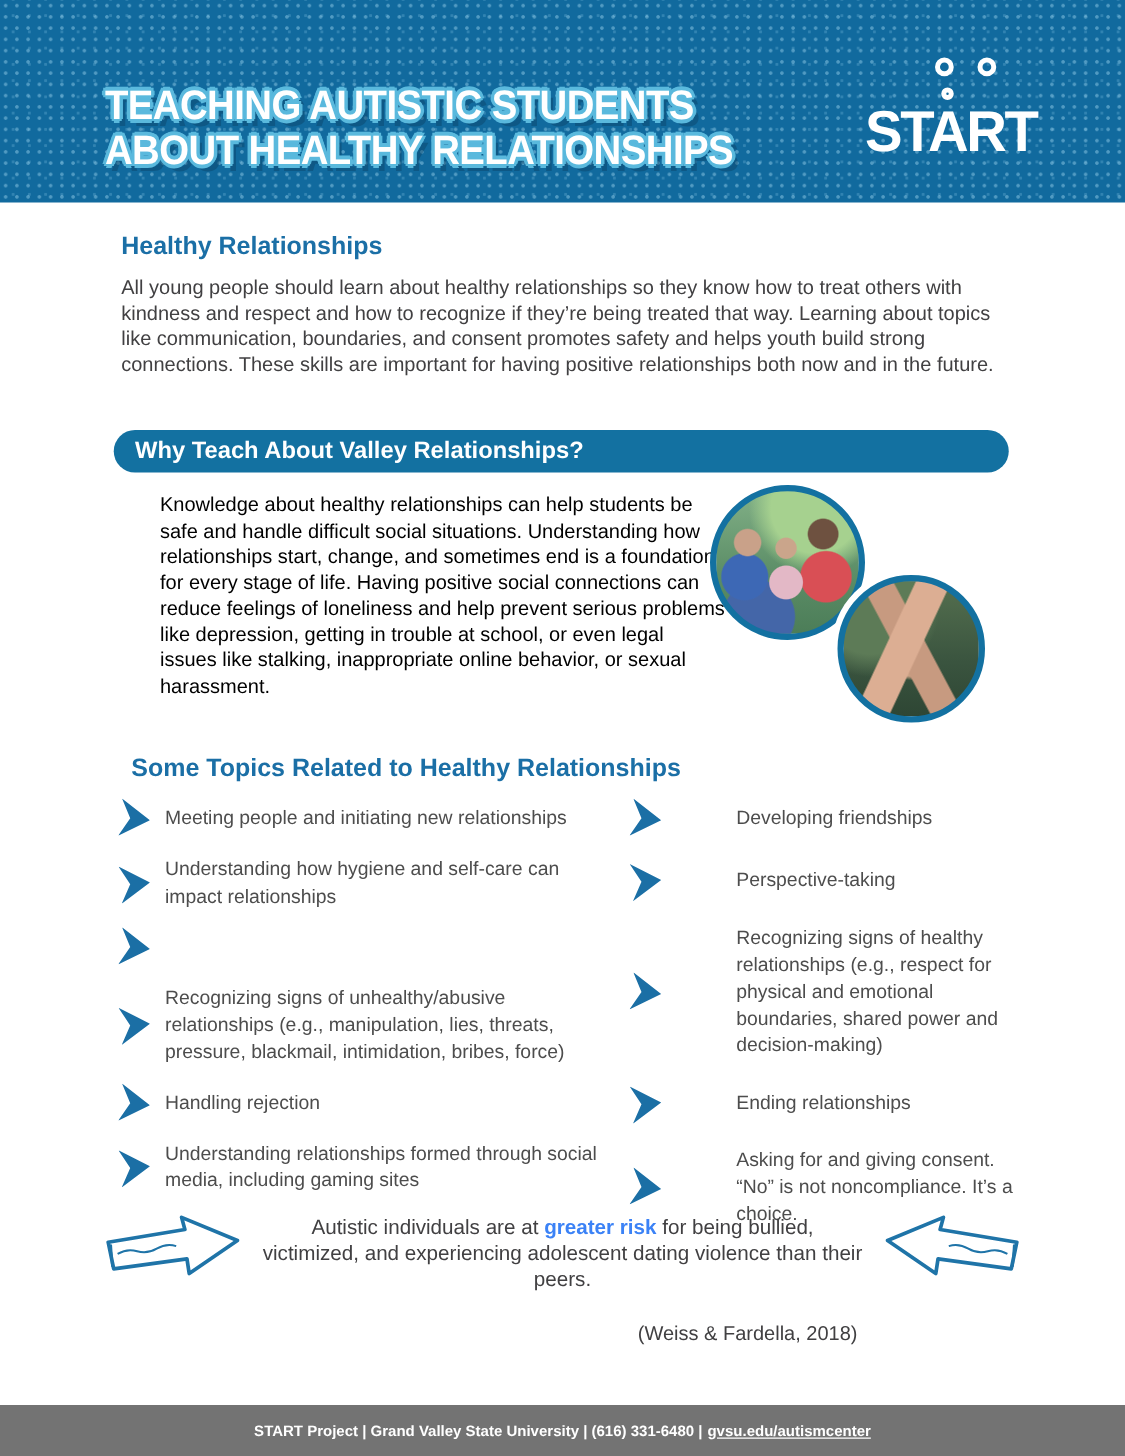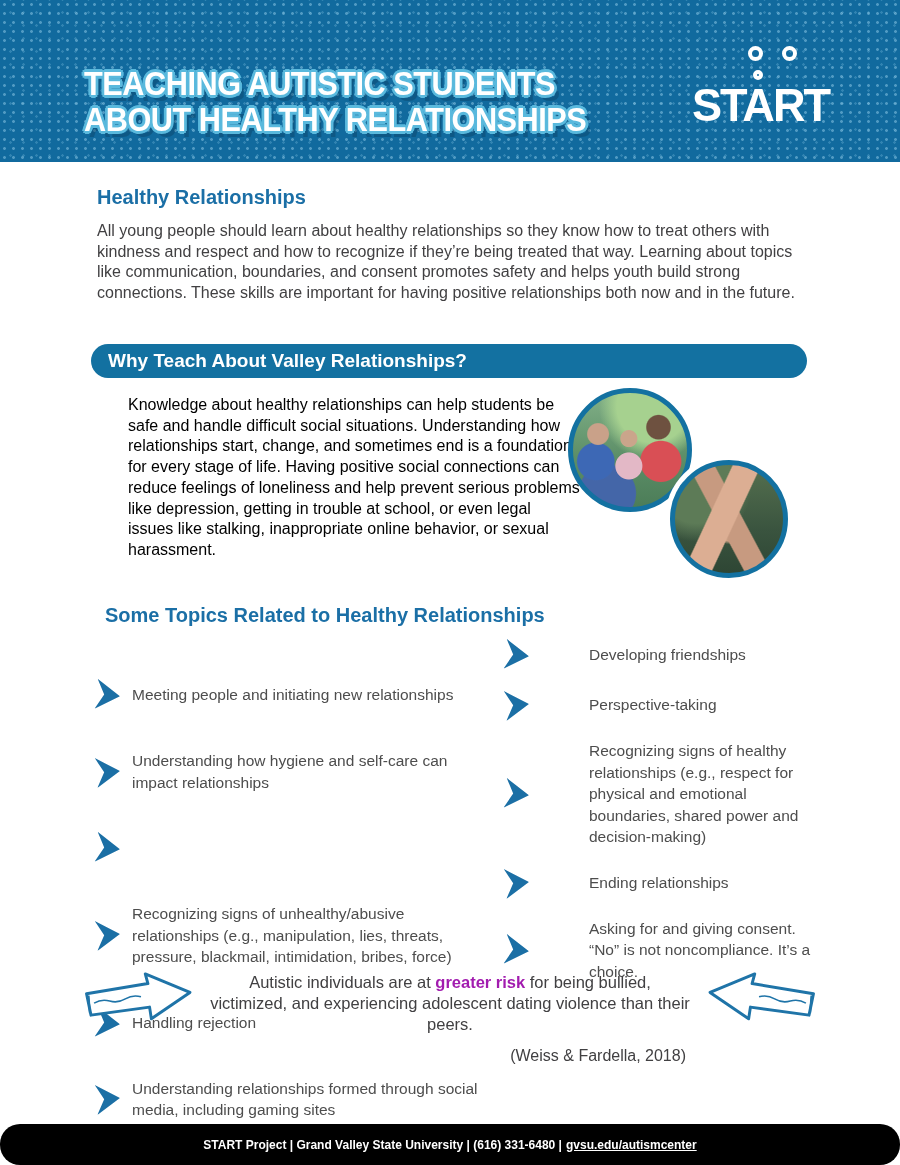--- a/index.html
+++ b/index.html
@@ -95,21 +95,21 @@
       radial-gradient(circle at 50% 58%, #caa184 0 16%, transparent 20%),
       radial-gradient(circle at 20% 20%, #5d7b57 0 30%, transparent 45%),
       linear-gradient(180deg, #55704f 0%, #3a543f 60%, #2e4634 100%);
   }
   
   .topics-heading { position:absolute; left:105px; top:604px; }
   .topics-col { position:absolute; top:640px; }
   .topics-left { left:96px; width:408px; }
   .topics-right { left:505px; width:310px; }
   .topic-item { display:flex; align-items:center; }
-  .topics-left .topic-item { margin-bottom:15px;margin-top:40px; }
+  .topics-left .topic-item { margin-bottom:15px; }
   .topics-right .topic-item { margin-bottom:20px;gap:48px; }
   .chevron {
     flex:0 0 24px; width:24px; height:30px; margin-right:12px;
     background:#1b6fa5;
     clip-path:polygon(0% 0%, 100% 50%, 0% 100%, 34% 50%);
   }
   .topic-item:nth-child(odd) .chevron { transform:rotate(6deg); }
   .topic-item:nth-child(even) .chevron { transform:rotate(-5deg); }
   .topic-text { font-size:15.5px; line-height:21.5px; color:#4d4d4d; }
   .topics-left .topic-text { max-width:360px; }
@@ -119,31 +119,31 @@
     position:absolute; left:80px; top:962px; width:740px;
     display:flex; align-items:flex-start; justify-content:space-between;
   }
   .doodle-arrow { width:118px; height:62px; flex:0 0 auto; margin-top:4px; }
   .doodle-arrow.left-end { transform:rotate(-4deg); }
   .doodle-arrow.right-end { transform:scaleX(-1) rotate(-4deg); }
   .callout-text {
     width:480px; text-align:center;
     font-size:16.5px; line-height:21px; color:#414042; margin-top:10px;
   }
-  .callout-text b { color:#a21caf; }
+  .callout-text b { color:#3b82f6; }
   .callout-citation {
-    text-align:right; margin-top:10px; padding-right:4px;
+    text-align:right; margin-top:22px; padding-right:4px;
     font-size:16px; color:#414042;
   }
   
   .footer {
     position:absolute; left:0; top:1124px; width:900px; height:41px;
-    background:#000000; color:#ffffff;
+    background:#737373; color:#ffffff;
     display:flex; align-items:center; justify-content:center;
-    font-size:12px; font-weight:bold;border-radius:20px;
+    font-size:12px; font-weight:bold;
   }
   .footer a {
     color:#ffffff; text-decoration:underline; font-weight:bold; margin-left:4px;
   }
 </style>
 </head>
 <body>
 
 <div class="header">
   <div class="header-title">

